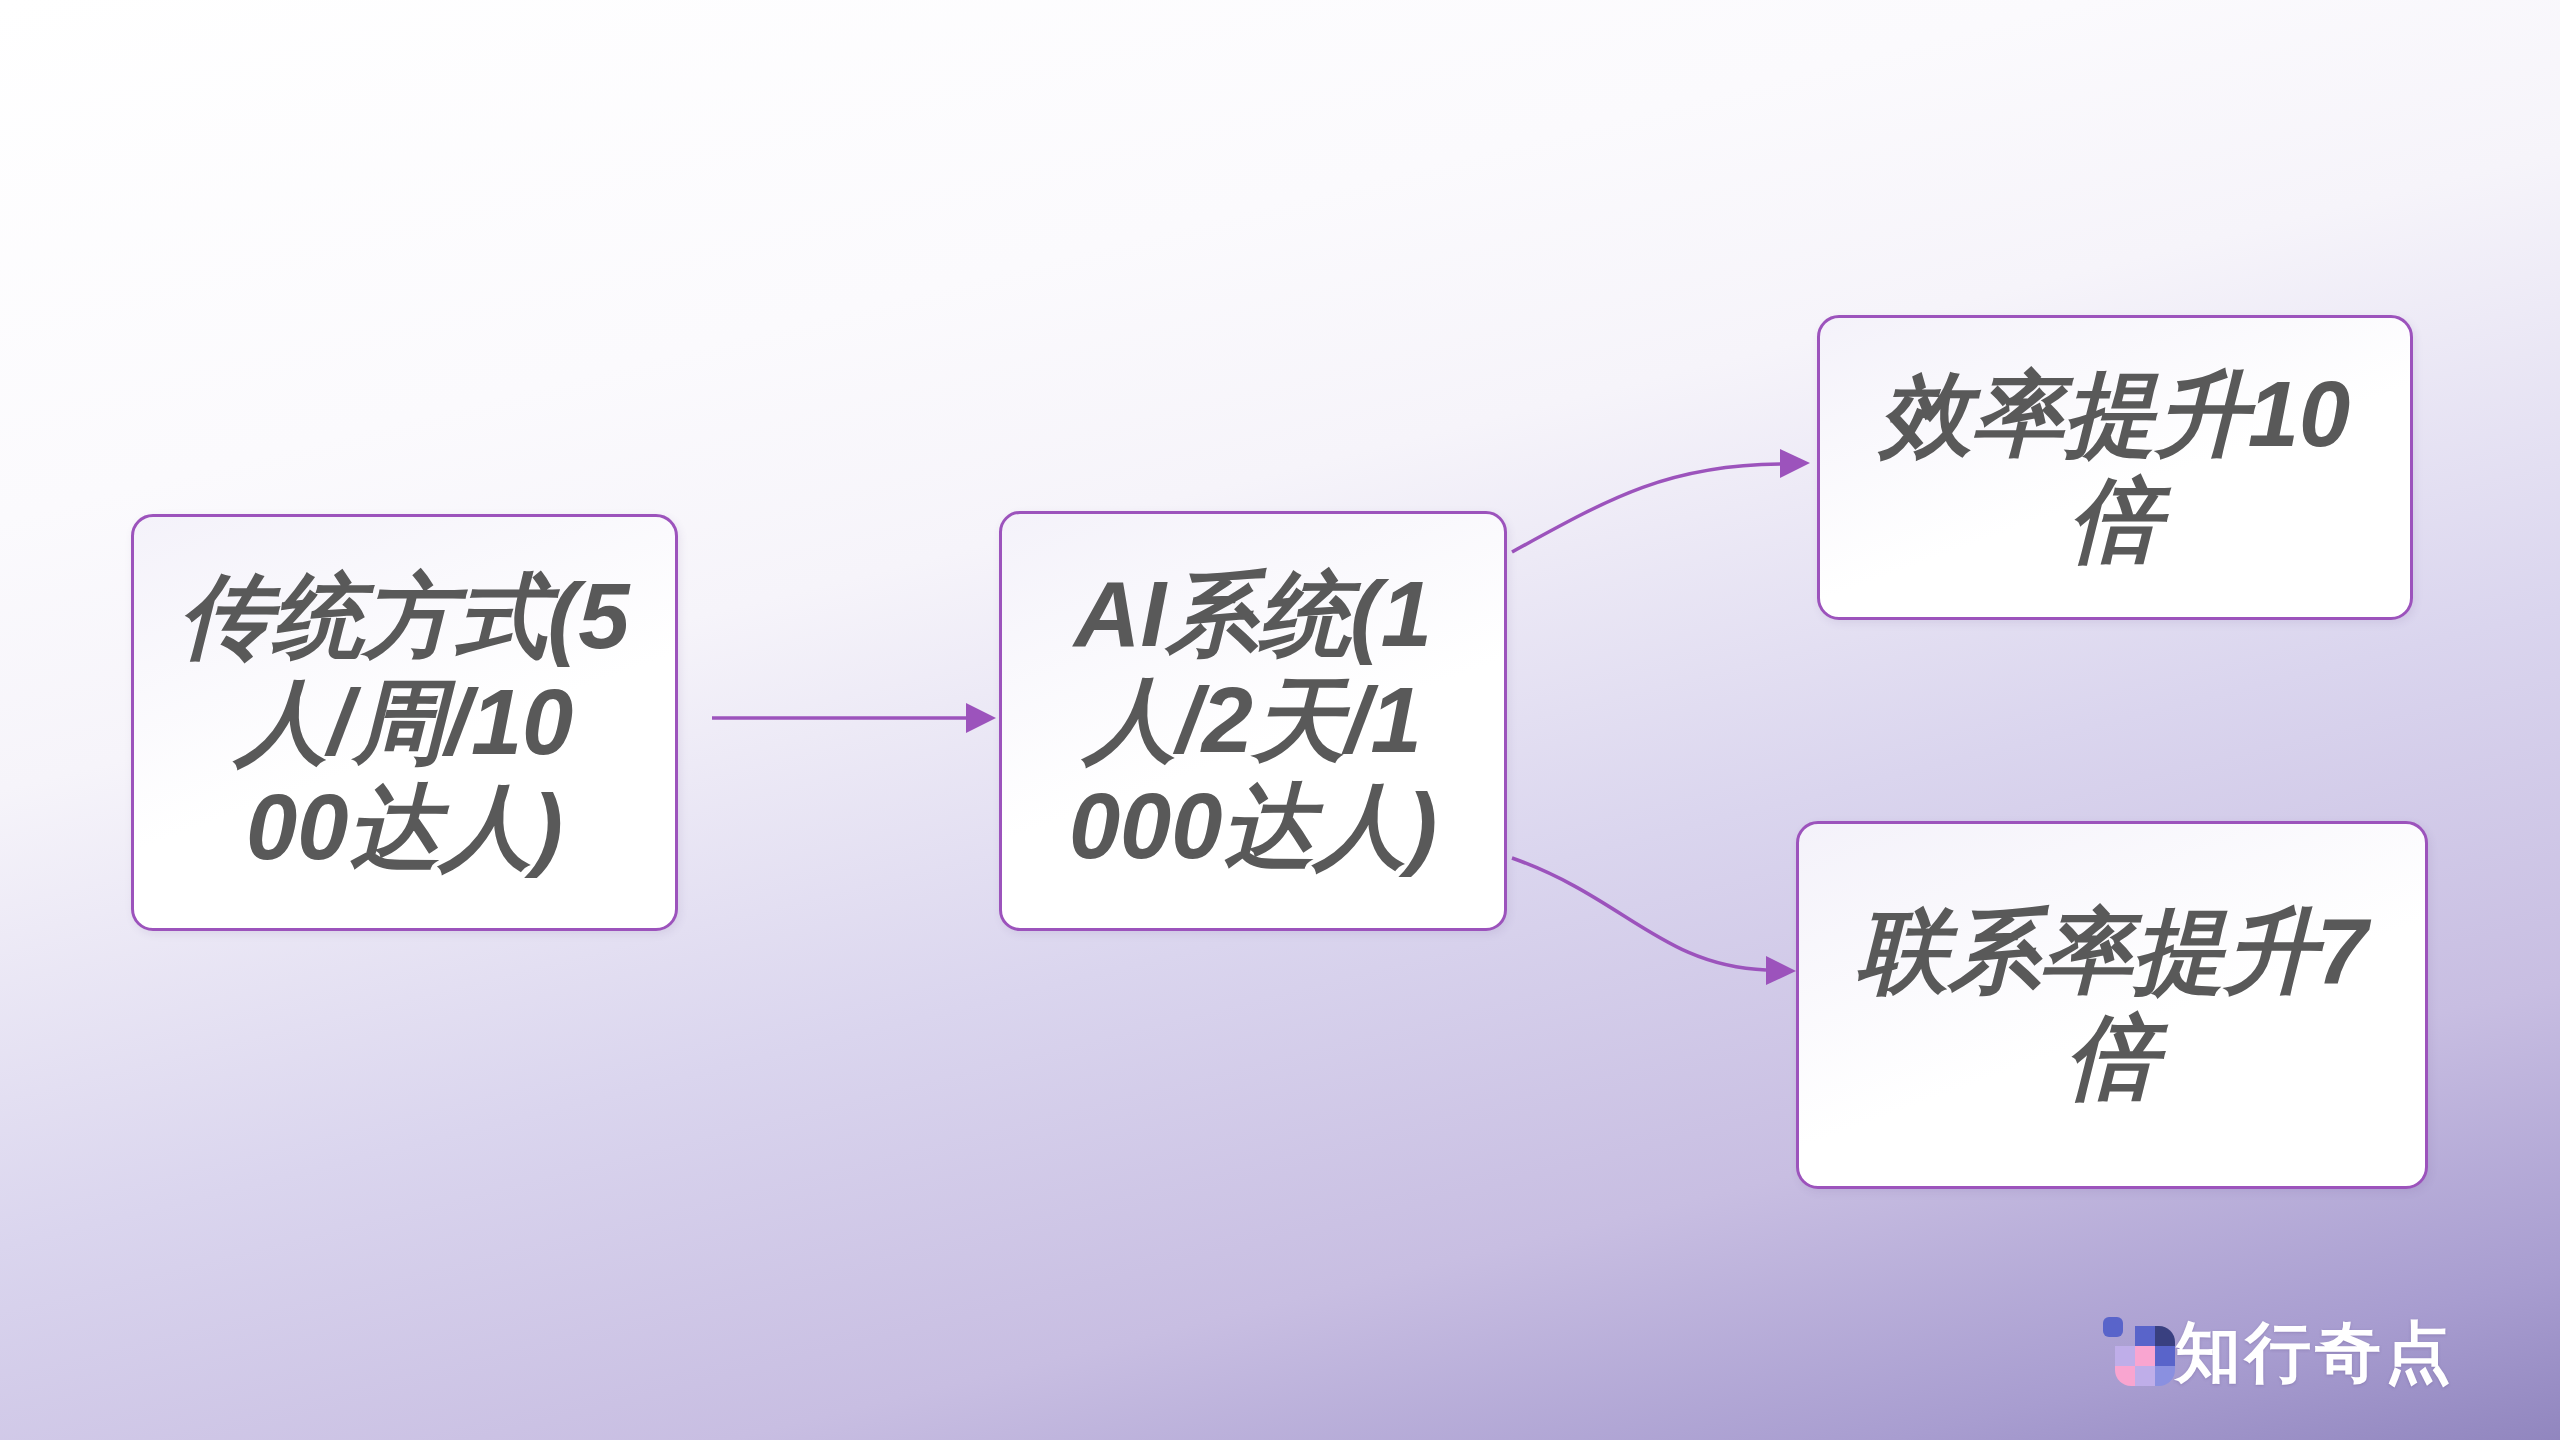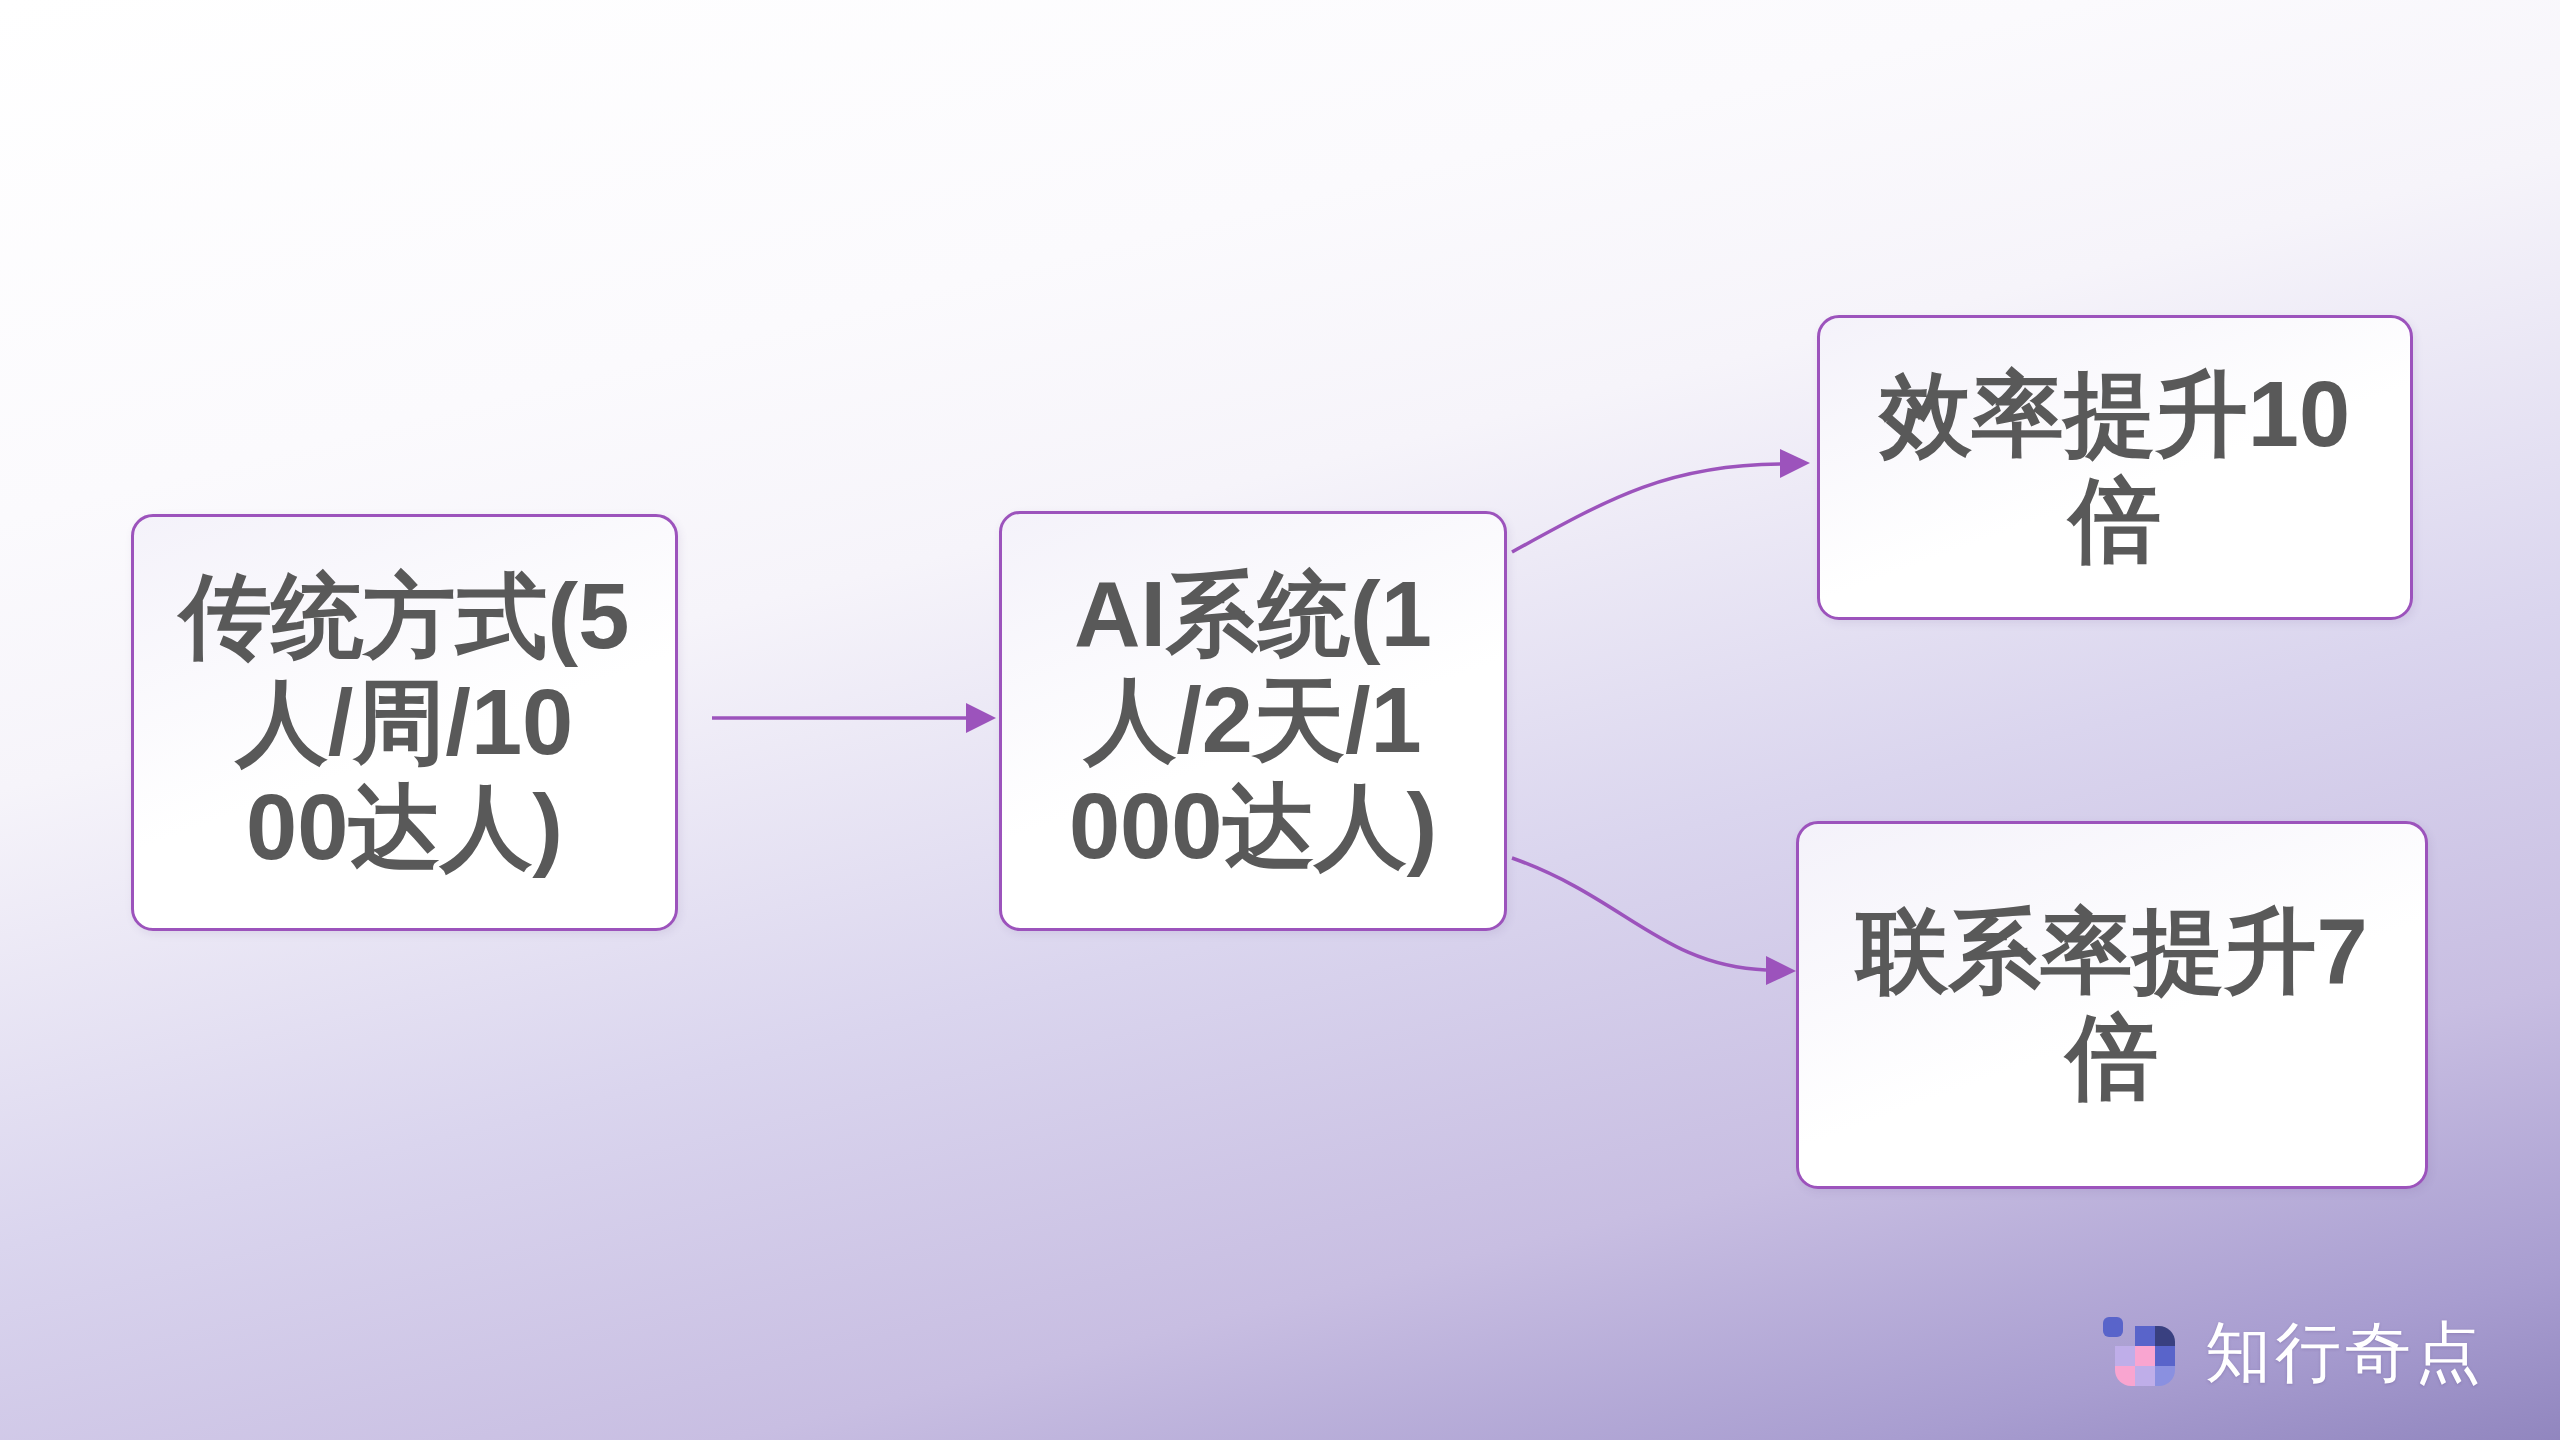--- a/index.html
+++ b/index.html
@@ -32,20 +32,21 @@
     text-align:center;
     box-shadow:2px 3px 8px rgba(90,60,130,0.10);
   }
   .node-text{
     font-size:92px;
     line-height:1.15;
     font-weight:700;
     color:var(--text-gray);
     white-space:pre-line;
     letter-spacing:0px;
+    font-style:italic;
   }
   #node-traditional{left:131px;top:514px;width:547px;height:417px;}
   #node-ai{left:999px;top:511px;width:508px;height:420px;border-radius:21px;}
   #node-efficiency{left:1817px;top:315px;width:596px;height:305px;}
   #node-contact{left:1796px;top:821px;width:632px;height:368px;}
 
   svg.connectors{position:absolute;left:0;top:0;width:2560px;height:1440px;pointer-events:none;}
   svg.connectors path, svg.connectors line{stroke:var(--accent);stroke-width:3.5;fill:none;}
   svg.connectors polygon{fill:var(--accent);stroke:none;}
 
@@ -70,23 +71,22 @@
     width:60px;height:60px;
     display:grid;
     grid-template-columns:repeat(3,1fr);
     grid-template-rows:repeat(3,1fr);
   }
   .icon-cell{width:100%;height:100%;}
   .icon-cell.corner-tr{border-top-right-radius:16px;}
   .icon-cell.corner-bl{border-bottom-left-radius:16px;}
   .icon-cell.corner-br{border-bottom-right-radius:16px;}
   .logo-text{
-    margin-left:30px;
     font-size:66px;
-    font-weight:400;
+    font-weight:700;
     color:#ffffff;
     letter-spacing:4px;
     white-space:nowrap;
     text-shadow:0 1px 3px rgba(80,60,120,0.25);
   }
 </style>
 </head>
 <body>
 
 <div class="stage">

